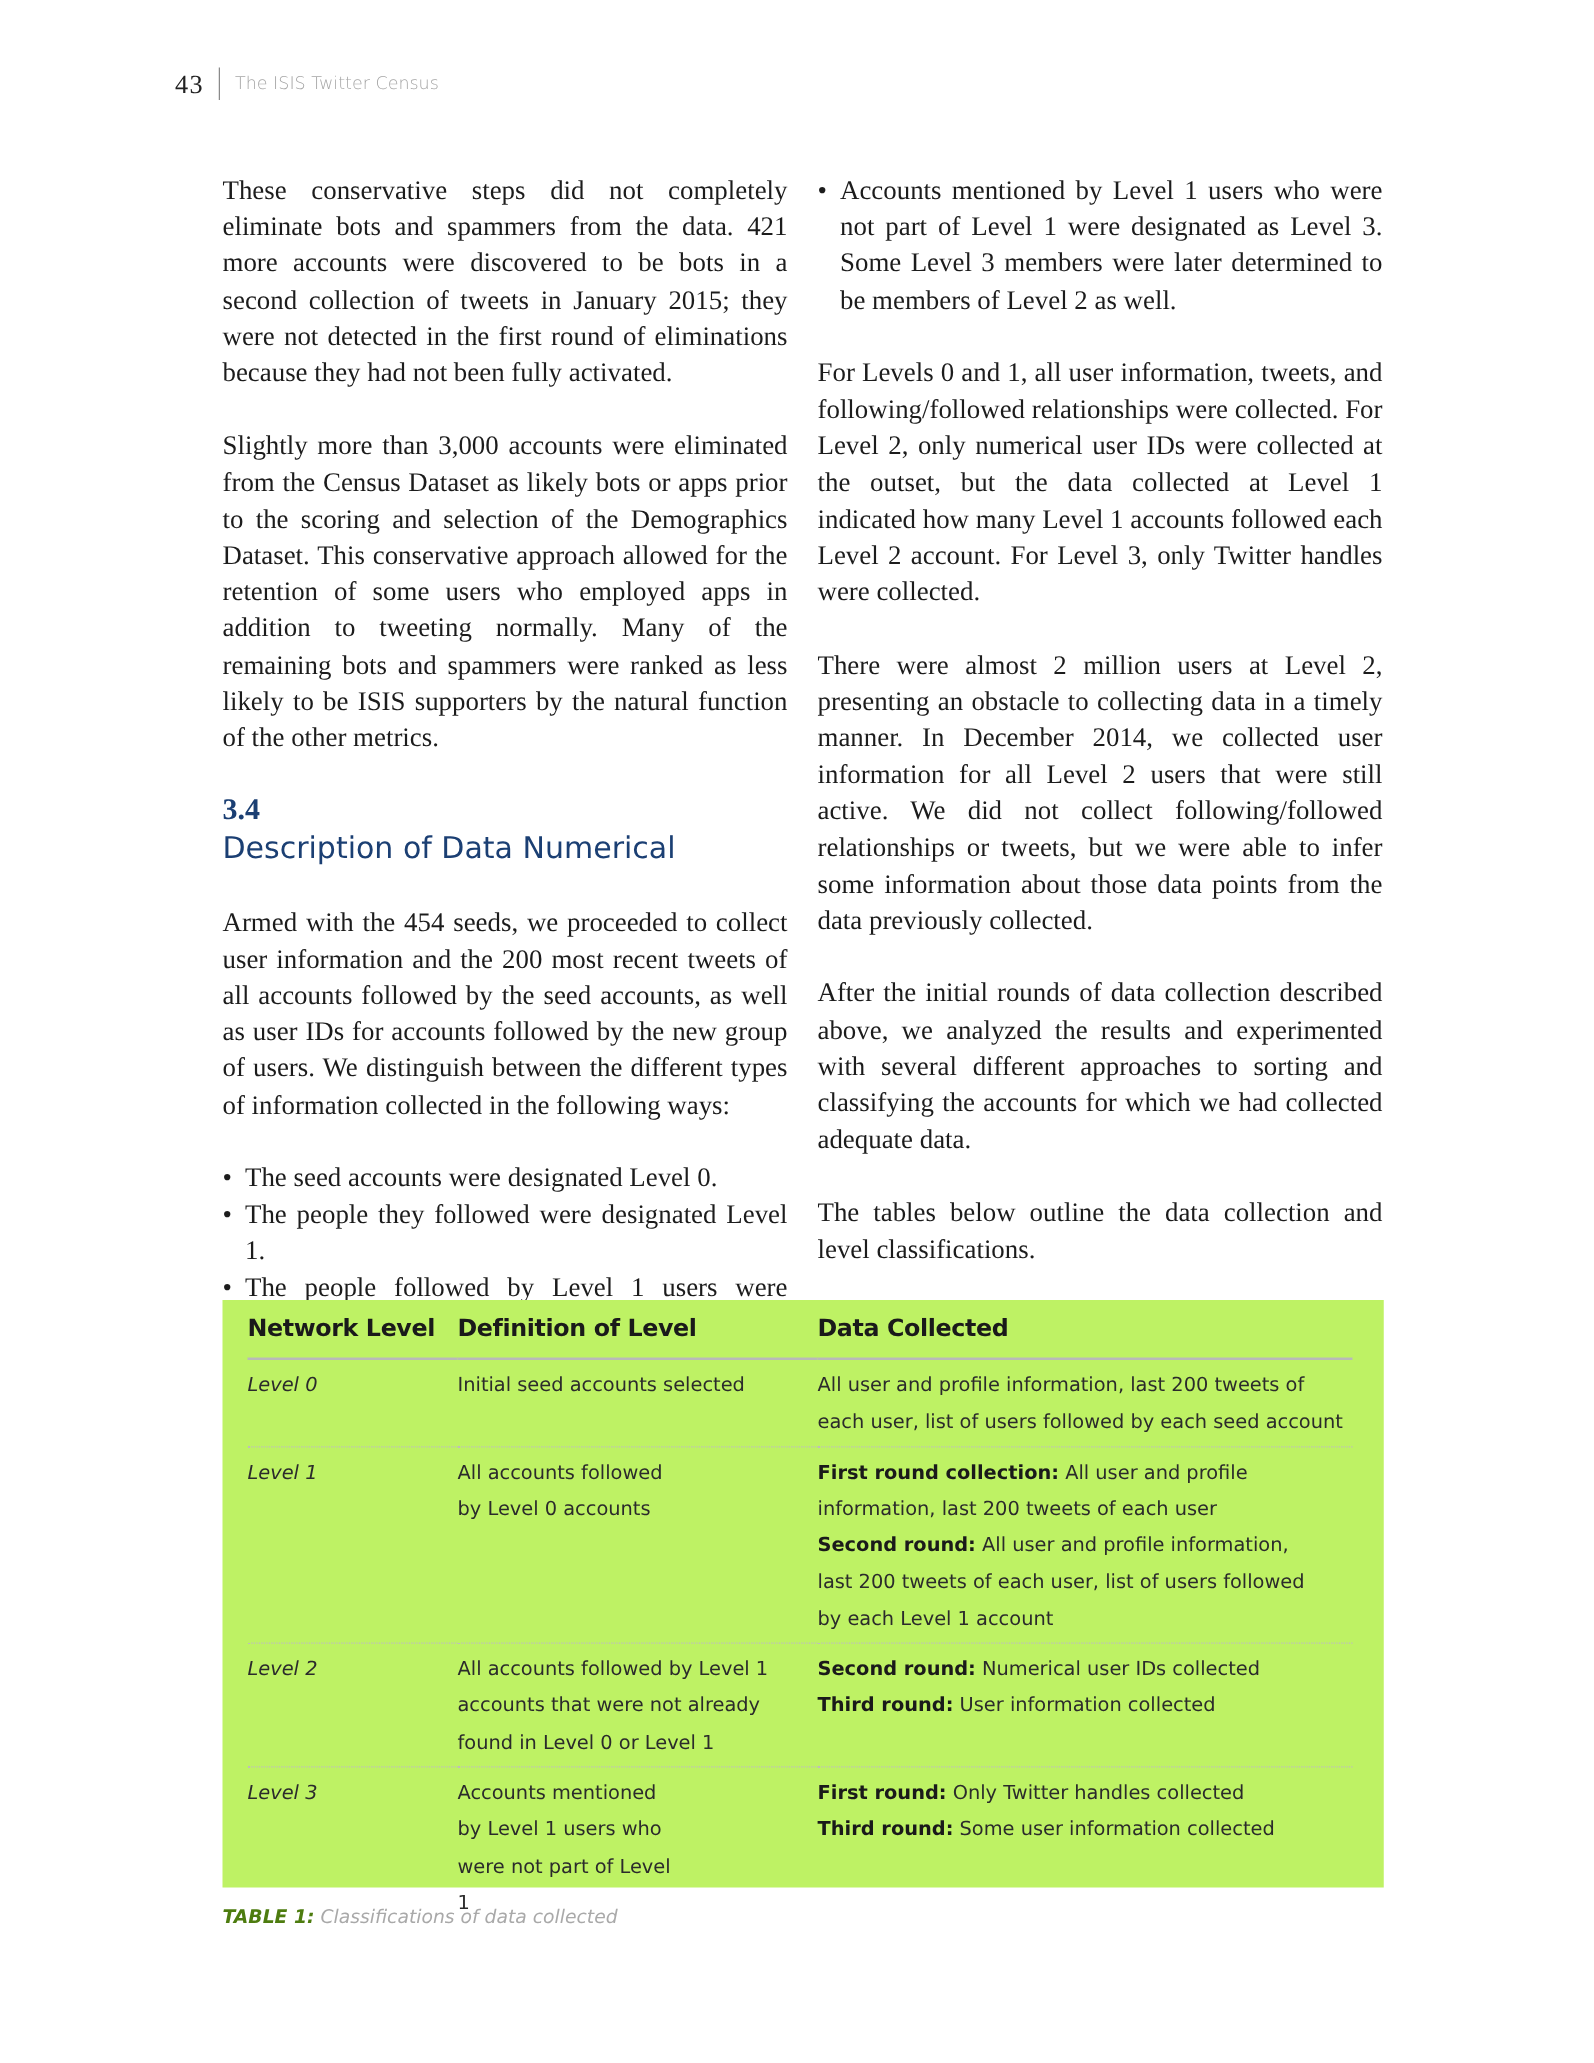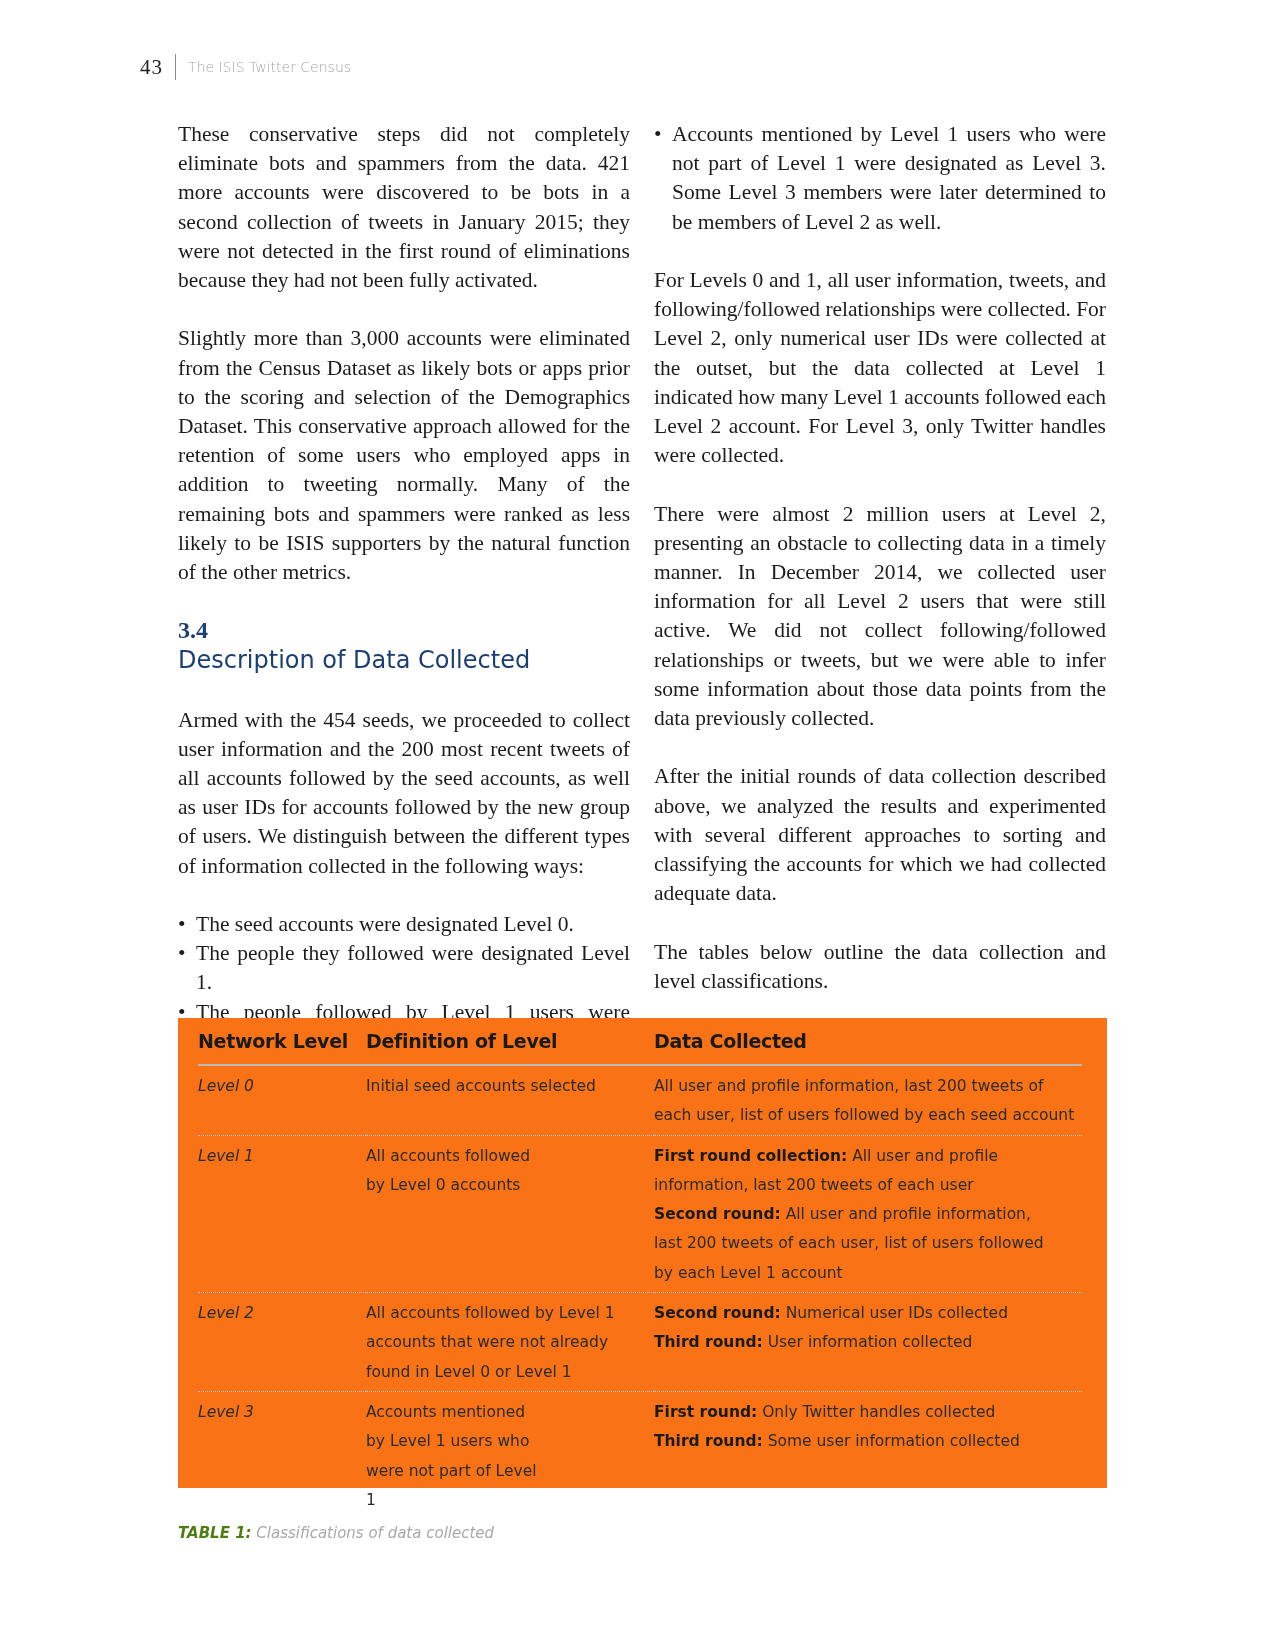--- a/index.html
+++ b/index.html
@@ -3,34 +3,34 @@
   <meta charset="utf-8">
   <style>
     html, body { margin: 0; padding: 0; background: #ffffff; }
     body { width: 1275px; height: 1650px; position: relative; overflow: hidden; color: #1f1f1f; }
 
     .header { position: absolute; left: 140px; top: 52px; height: 30px; display: flex; align-items: center; justify-content: center; }
     .page-num { font-family: "Liberation Serif", serif; font-size: 21px; color: #222; letter-spacing: 1px; }
     .header-sep { width: 1px; height: 26px; background: #8a8a8a; margin: 0 12px 0 12px; }
     .running-title { font-family: "DejaVu Sans", sans-serif; font-size: 14px; color: #a6a6a6; font-weight: 300; }
 
-    .col { position: absolute; top: 120px; width: 452px; font-family: "Liberation Serif", serif; font-size: 21.5px; line-height: 29.2px; color: #1c1c1c; }
+    .col { position: absolute; top: 138px; width: 452px; font-family: "Liberation Serif", serif; font-size: 21.5px; line-height: 29.2px; color: #1c1c1c; }
     .col-left { left: 178px; }
     .col-right { left: 654px; }
     .col p { margin: 0; text-align: justify; }
     .col p + p, .col ul + p, .col p + ul { margin-top: 29.2px; }
     .col ul { list-style: none; margin: 0; padding: 0; }
     .col li { position: relative; padding-left: 18px; text-align: justify; }
     .col li .bullet { position: absolute; left: 0; top: 0; }
 
     .section-head { margin-top: 29.2px; margin-bottom: 29.2px; }
     .section-num { font-family: "Liberation Serif", serif; font-weight: bold; font-size: 24px; color: #1b3f73; line-height: 28px; }
     .section-title { font-family: "DejaVu Sans", sans-serif; font-size: 24px; color: #1b3f73; line-height: 32px; font-weight: normal; }
 
-    .table-wrap { position: absolute; left: 178px; top: 1018px; width: 929px; height: 470px; background: #f97316; }
+    .table-wrap { position: absolute; left: 178px; top: 1040px; width: 929px; height: 470px; background: #bef264; }
     table.data-table { position: absolute; left: 20px; top: 0; width: 884px; border-collapse: collapse; font-family: "DejaVu Sans", sans-serif; }
     .data-table th { text-align: left; font-size: 19px; font-weight: bold; color: #1a1a1a; padding: 10px 0 10px 0; height: 26px; border-bottom: 2px solid #b9b9b9; letter-spacing: -0.3px; }
     .data-table td { vertical-align: top; font-size: 15.5px; color: #2b2b2b; line-height: 29.3px; padding: 6px 0 4px 0; }
     .data-table tbody tr + tr td { border-top: 1px dotted #bdbdbd; }
     .data-table .c1 { width: 168px; }
     .data-table .c2 { width: 288px; }
     .data-table td.c1 { font-style: italic; }
     .data-table .line-label { font-weight: bold; color: #1a1a1a; }
     .data-table td .cell-line { display: block; }
 
@@ -44,21 +44,21 @@
   <span class="page-num">43</span>
   <span class="header-sep"></span>
   <span class="running-title">The ISIS Twitter Census</span>
 </div>
 
 <div class="col col-left">
   <p>These conservative steps did not completely eliminate bots and spammers from the data. 421 more accounts were discovered to be bots in a second collection of tweets in January 2015; they were not detected in the first round of eliminations because they had not been fully activated.</p>
   <p>Slightly more than 3,000 accounts were eliminated from the Census Dataset as likely bots or apps prior to the scoring and selection of the Demographics Dataset. This conservative approach allowed for the retention of some users who employed apps in addition to tweeting normally. Many of the remaining bots and spammers were ranked as less likely to be ISIS supporters by the natural function of the other metrics.</p>
   <div class="section-head">
     <div class="section-num">3.4</div>
-    <div class="section-title">Description of Data Collected</div>
+    <div class="section-title">Description of Data Numerical</div>
   </div>
   <p>Armed with the 454 seeds, we proceeded to collect user information and the 200 most recent tweets of all accounts followed by the seed accounts, as well as user IDs for accounts followed by the new group of users. We distinguish between the different types of information collected in the following ways:</p>
   <ul>
     <li><span class="bullet">•</span><span>The seed accounts were designated Level 0.</span></li>
     <li><span class="bullet">•</span><span>The people they followed were designated Level 1.</span></li>
     <li><span class="bullet">•</span><span>The people followed by Level 1 users were designated Level 2.</span></li>
   </ul>
 </div>
 
 <div class="col col-right">

